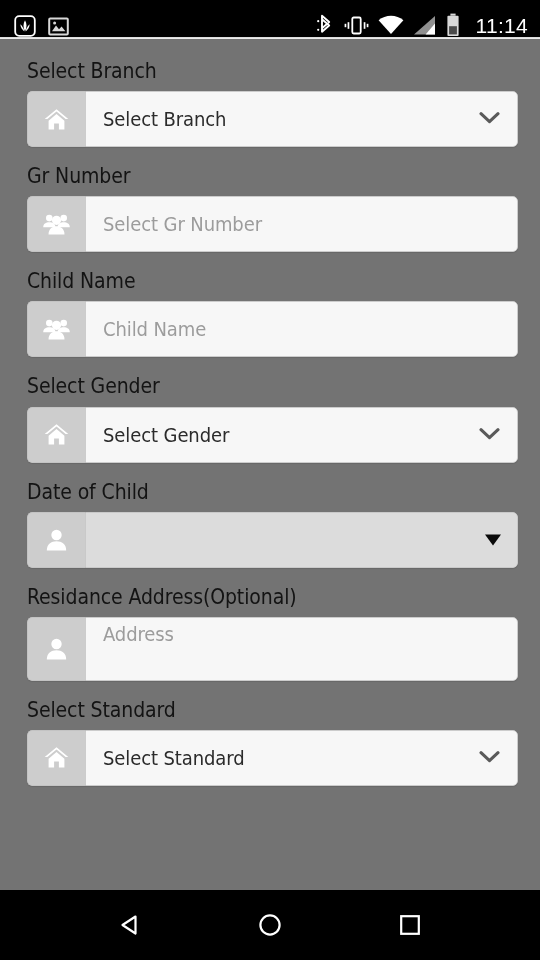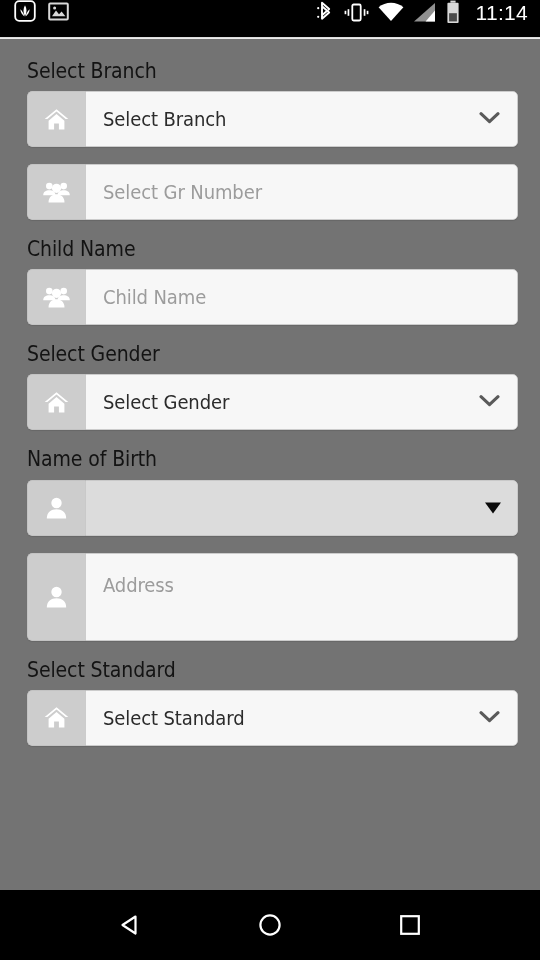--- a/index.html
+++ b/index.html
@@ -19,21 +19,21 @@
     background: #ffffff;
     display: flex;
     flex-direction: column;
   }
 
   
   .status-bar {
     height: 37px;
     background: #000000;
     display: flex;
-    align-items: flex-start;
+    align-items: flex-end;
     padding: 0 12px 0 14px;
     flex: 0 0 auto;
   }
   .status-left {
     display: flex;
     align-items: center;
     gap: 12px;
   }
   .status-spacer { flex: 1 1 auto; }
   .status-right {
@@ -106,21 +106,21 @@
     background: #f7f7f7;
     border: 1px solid #cccccc;
     border-radius: 0 5px 5px 0;
     display: flex;
     align-items: center;
     padding: 0 16px 0 17px;
     position: relative;
   }
 
   .control-h { height: 56px; }
-  .control-tall { height: 88px; align-items: flex-start; padding-top: 21px; }
+  .control-tall { height: 64px; align-items: flex-start; padding-top: 6px; }
   .addon-tall { border-radius: 5px 0 0 5px; }
 
   .control-text {
     font-size: 20px;
     color: #9c9c9c;
     font-family: "DejaVu Sans Condensed", "Liberation Sans", sans-serif;
     letter-spacing: -0.1px;
     line-height: 1;
   }
   .control-text.dark { color: #2b2b2b; }
@@ -250,20 +250,21 @@
           <span class="chevron">
             <svg width="21" height="13" viewBox="0 0 21 13">
               <path d="M2 2.2 L10.5 10.2 L19 2.2" fill="none" stroke="#5a5a5a" stroke-width="3.1" stroke-linecap="round" stroke-linejoin="round"></path>
             </svg>
           </span>
         </div>
       </div>
     </div>
 
     <div class="field-group">
+      <div class="field-label">Gr Number</div>
       <div class="input-group">
         <div class="icon-addon">
           <svg width="29" height="24" viewBox="0 0 29 24">
             <circle cx="7.3" cy="6.1" r="3.3" fill="#ffffff"></circle>
             <circle cx="21.7" cy="6.1" r="3.3" fill="#ffffff"></circle>
             <path d="M1.2 15.2 C1.2 11.6 3.9 10.2 7.3 10.2 C10.7 10.2 13.4 11.6 13.4 15.2 Z" fill="#ffffff"></path>
             <path d="M15.6 15.2 C15.6 11.6 18.3 10.2 21.7 10.2 C25.1 10.2 27.8 11.6 27.8 15.2 Z" fill="#ffffff"></path>
             <circle cx="14.5" cy="8.3" r="4.6" fill="#ffffff"></circle>
             <path d="M6.5 22.6 C6.5 16.8 10.1 14.2 14.5 14.2 C18.9 14.2 22.5 16.8 22.5 22.6 Z" fill="#ffffff"></path>
           </svg>
@@ -307,36 +308,37 @@
           <span class="chevron">
             <svg width="21" height="13" viewBox="0 0 21 13">
               <path d="M2 2.2 L10.5 10.2 L19 2.2" fill="none" stroke="#5a5a5a" stroke-width="3.1" stroke-linecap="round" stroke-linejoin="round"></path>
             </svg>
           </span>
         </div>
       </div>
     </div>
 
     <div class="field-group">
-      <div class="field-label">Name of Birth</div>
+      <div class="field-label">Date of Child</div>
       <div class="input-group">
         <div class="icon-addon">
           <svg width="25" height="25" viewBox="0 0 25 25">
             <circle cx="12.5" cy="8" r="5.2" fill="#ffffff"></circle>
             <path d="M2.8 23.5 C2.8 17.0 7.2 14.2 12.5 14.2 C17.8 14.2 22.2 17.0 22.2 23.5 Z" fill="#ffffff"></path>
           </svg>
         </div>
         <div class="control control-h control-spinner">
           <span class="control-text dark"></span>
           <span class="spinner-caret"></span>
         </div>
       </div>
     </div>
 
     <div class="field-group">
+      <div class="field-label">Residance Address(Optional)</div>
       <div class="input-group">
         <div class="icon-addon addon-tall">
           <svg width="25" height="25" viewBox="0 0 25 25">
             <circle cx="12.5" cy="8" r="5.2" fill="#ffffff"></circle>
             <path d="M2.8 23.5 C2.8 17.0 7.2 14.2 12.5 14.2 C17.8 14.2 22.2 17.0 22.2 23.5 Z" fill="#ffffff"></path>
           </svg>
         </div>
         <div class="control control-tall">
           <span class="control-text">Address</span>
         </div>

